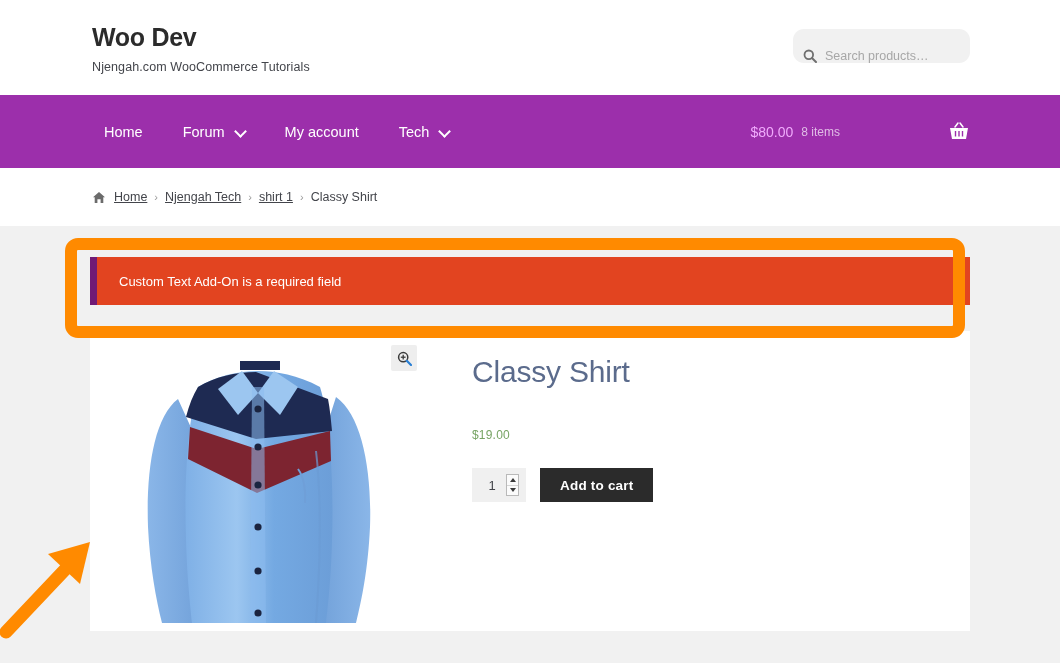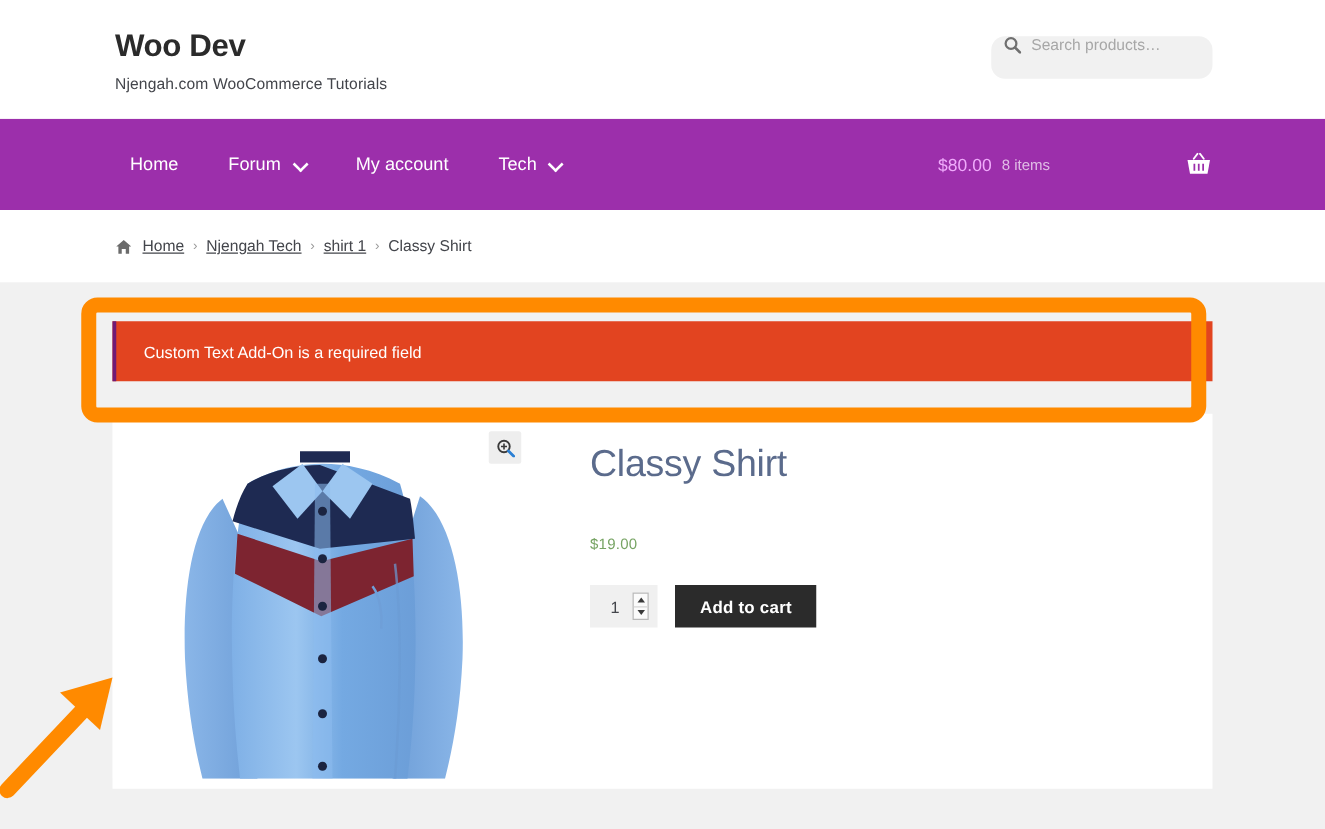--- a/index.html
+++ b/index.html
@@ -46,21 +46,21 @@
     color: #43454b;
     margin-top: 8px;
     letter-spacing: 0.1px;
   }
 
   .search-form {
     width: 177px;
     height: 34px;
     background: #f1f1f1;
     display: flex;
-    align-items: flex-start;
+    align-items: flex-end;
     padding: 0 10px;
     margin-top: 5px;
     border-radius: 11px;
   }
   .search-icon {
     width: 14px;
     height: 14px;
     flex: 0 0 14px;
     position: relative;
     margin-right: 8px;
@@ -186,21 +186,21 @@
   .content-inner {
     width: 880px;
     margin: 0 auto;
     position: relative;
     padding-top: 31px;
   }
 
   
   .woo-error {
     background: #e24420;
-    border-left: 3px solid #701a75;
+    border-left: 7px solid #701a75;
     height: 48px;
     display: flex;
     align-items: center;
     color: #ffffff;
     font-size: 13px;
     padding-left: 22px;
     position: relative;
     z-index: 2;
   }
 

